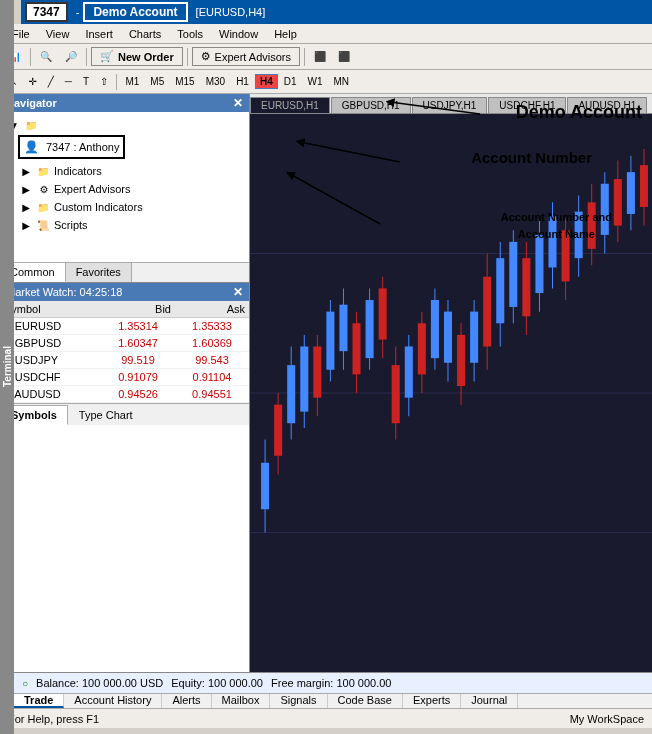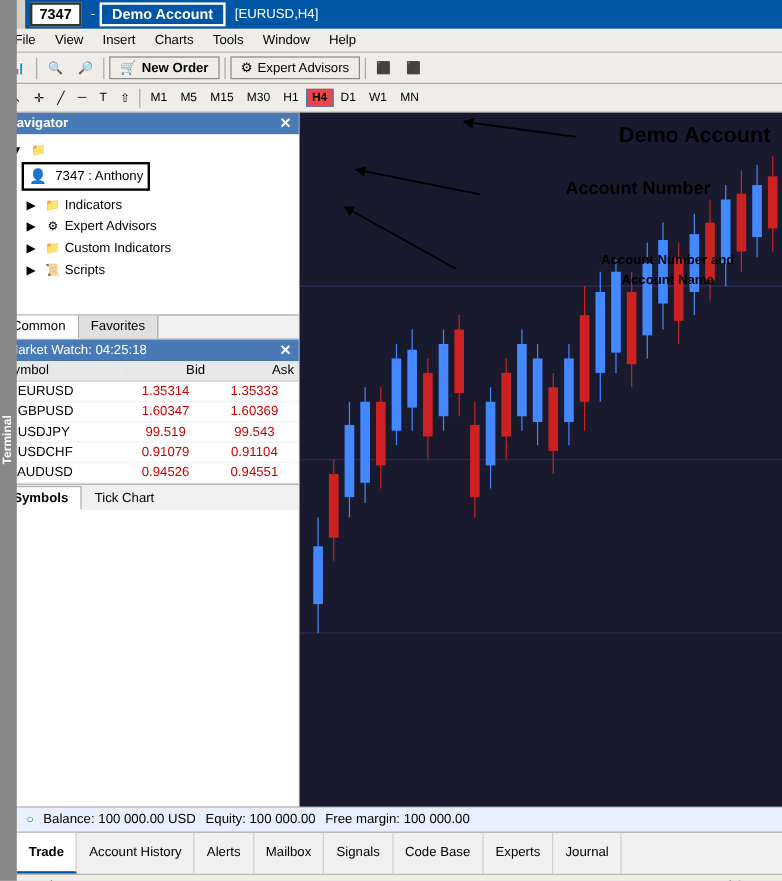--- a/index.html
+++ b/index.html
@@ -81,21 +81,21 @@
     
     .chart-canvas { flex: 1; background: #1a1a2e; position: relative; overflow: hidden; }
 
     
     .terminal { background: #f0f0f0; border-top: 1px solid #888; }
     .terminal-label { font-size: 11px; font-weight: bold; writing-mode: vertical-rl; transform: rotate(180deg); position: absolute; left: 0; top: 0; bottom: 0; background: #888; color: white; width: 14px; display: flex; align-items: center; justify-content: center; font-size: 10px; }
     .terminal-content { margin-left: 14px; }
     .terminal-cols { display: flex; align-items: center; background: #e8e8e8; border-bottom: 1px solid #ccc; padding: 2px 4px; font-size: 11px; gap: 8px; }
     .balance-bar { display: flex; align-items: center; background: #e8f0ff; padding: 2px 8px; font-size: 11px; gap: 8px; height: 20px; }
     .terminal-tabs-row { display: flex; background: #f0f0f0; border-top: 1px solid #aaa; }
-    .term-tab { padding: 10px 10px; font-size: 11px; cursor: pointer; border-right: 1px solid #ccc; }
+    .term-tab { padding: 0 10px; font-size: 11px; cursor: pointer; border-right: 1px solid #ccc; }
     .term-tab.active { background: white; font-weight: bold; border-bottom: 2px solid #0055a5; }
 
     
     .status-bar { display: flex; align-items: center; justify-content: space-between; background: #f0ede8; border-top: 1px solid #aaa; height: 20px; padding: 0 8px; font-size: 11px; }
 
     
     .chart-svg { width: 100%; height: 100%; }
   </style>
 </head>
 <body>
@@ -271,21 +271,21 @@
       <span style="color:#cc6600; font-size:10px;">◆</span>
       AUDUSD
     </td>
     <td class="bid">0.94526</td>
     <td class="ask">0.94551</td>
   </tr>
           </tbody>
       </table>
       <div class="mw-tabs">
         <div class="mw-tab active">Symbols</div>
-        <div class="mw-tab">Tick Chart</div>
+        <div class="mw-tab">Type Chart</div>
       </div>
     </div>
 
   </div>
 
   <div class="chart-area">
 
     <div class="annotations">
       <div class="annotation-text" style="top:8px; right:10px; font-size:18px; font-weight:bold; color:#000;">Demo Account</div>
       <div class="annotation-text" style="top:55px; right:60px; font-size:15px; font-weight:bold; color:#000;">Account Number</div>
@@ -302,20 +302,27 @@
 
         <line x1="130" y1="130" x2="40" y2="80" stroke="black" stroke-width="1.5" marker-end="url(#arrowhead)"></line>
         <defs>
           <marker id="arrowhead" markerWidth="6" markerHeight="6" refX="3" refY="3" orient="auto">
             <path d="M0,0 L6,3 L0,6 Z" fill="black"></path>
           </marker>
         </defs>
       </svg>
     </div>
 
+    <div class="chart-tabs" id="chart-tabs-row">
+    <div class="chart-tab active">EURUSD,H1</div>
+        <div class="chart-tab">GBPUSD,H1</div>
+        <div class="chart-tab">USDJPY,H1</div>
+        <div class="chart-tab">USDCHF,H1</div>
+        <div class="chart-tab">AUDUSD,H1</div>
+      </div>
 
     <div class="chart-canvas">
       <svg class="chart-svg" viewBox="0 0 400 240" preserveAspectRatio="none">
 
         <rect width="400" height="240" fill="#1a1a2e"></rect>
 
         <line x1="0" y1="60" x2="400" y2="60" stroke="#2a2a4e" stroke-width="0.5"></line>
         <line x1="0" y1="120" x2="400" y2="120" stroke="#2a2a4e" stroke-width="0.5"></line>
         <line x1="0" y1="180" x2="400" y2="180" stroke="#2a2a4e" stroke-width="0.5"></line>
 

